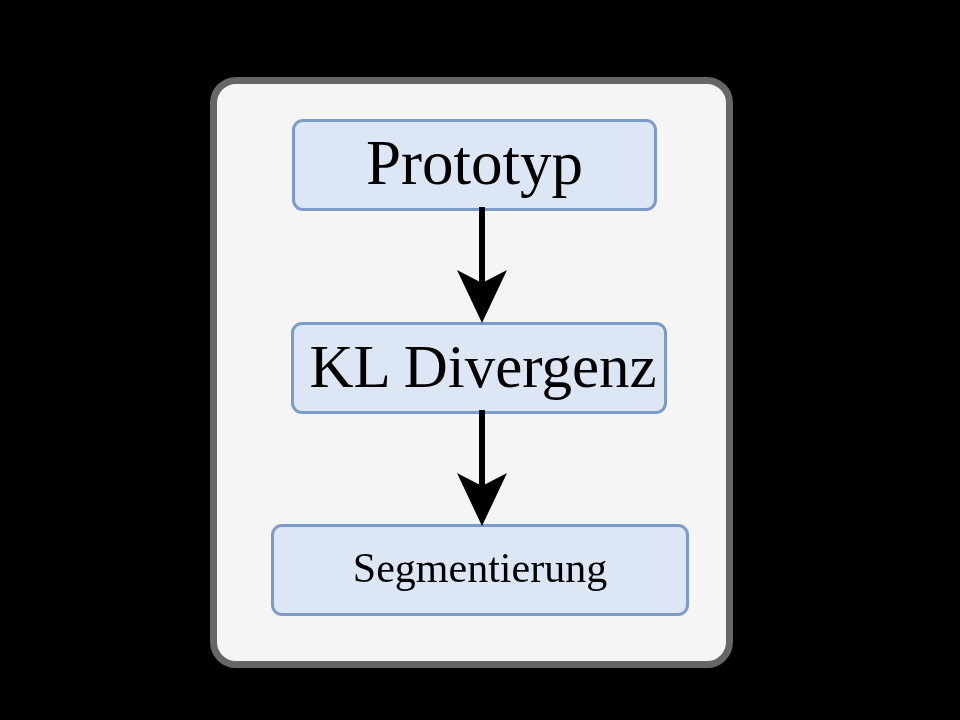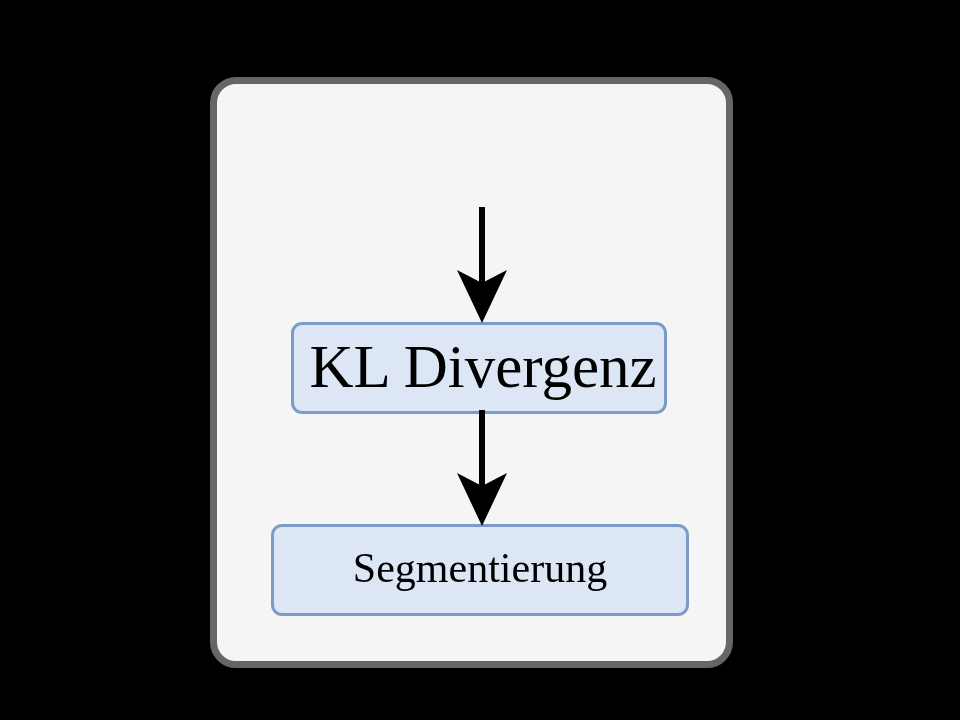--- a/index.html
+++ b/index.html
@@ -88,20 +88,23 @@
   #edge-1 { left: 440px; top: 200px; width: 70px; height: 118px; }
   #edge-2 { left: 440px; top: 403px; width: 70px; height: 118px; }
 </style>
 </head>
 <body>
 
 <div id="canvas">
 
   <div id="cluster">
 
+    <div class="node" id="node-prototyp" style="left:75px; top:35px;">
+      <span class="node-label">Prototyp</span>
+    </div>
 
     <div class="node" id="node-kl-divergenz" style="left:74px; top:238px;padding-left:8px;">
       <span class="node-label">KL Divergenz</span>
     </div>
 
     <div class="node" id="node-segmentierung" style="left:54px; top:440px;">
       <span class="node-label">Segmentierung</span>
     </div>
 
     <svg class="edge-svg" id="edge-1" viewBox="0 0 70 118" style="left:230px; top:123px;">

